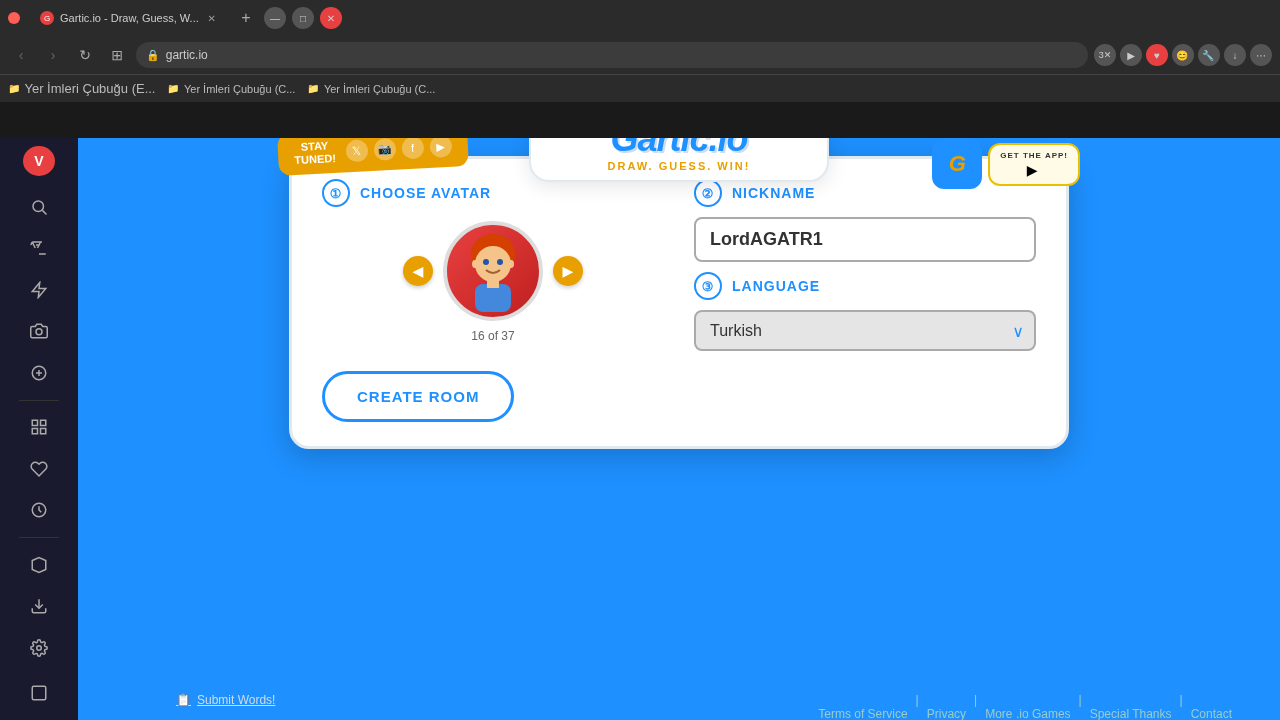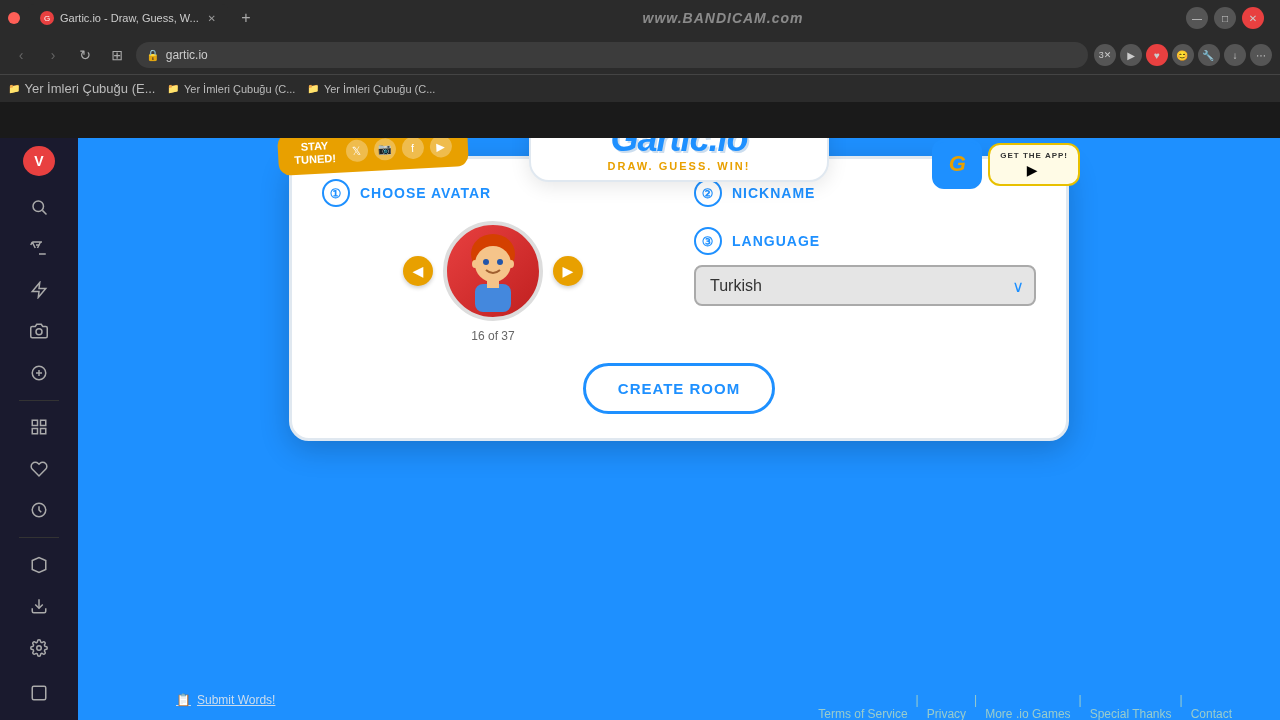--- a/index.html
+++ b/index.html
@@ -484,21 +484,21 @@
       color: #1e90ff;
       font-size: 16px;
       pointer-events: none;
     }
 
     
     .buttons-row {
       display: flex;
       gap: 33px;
       margin-top: 20px;
-      justify-content: center;
+      justify-content: space-between;
     }
 
     .create-room-btn {
       padding: 14px 32px;
       border: 3px solid #1e90ff;
       background: white;
       border-radius: 30px;
       font-size: 15px;
       font-weight: 900;
       color: #1e90ff;
@@ -595,23 +595,20 @@
     </div>
 
     <div class="tab">
       <div class="tab-favicon">
         <span style="color:white;font-size:8px;">G</span>
       </div>
       <span class="tab-title">Gartic.io - Draw, Guess, W...</span>
       <span class="tab-close">✕</span>
     </div>
     <div class="new-tab-btn">+</div>
-    <div style="flex:1;display:flex;justify-content:center;align-items:center;">
-      <span style="color:rgba(255,255,255,0.45);font-size:14px;font-style:italic;font-weight:bold;letter-spacing:1px;">www.BANDICAM.com</span>
-    </div>
     <div style="display:flex;gap:6px;align-items:center;margin-right:8px;">
       <div class="nav-right-icon">—</div>
       <div class="nav-right-icon">□</div>
       <div class="nav-right-icon" style="background:#e84040;">✕</div>
     </div>
   </div>
 
   <div class="nav-bar">
     <div class="nav-btn" style="color:#666;">‹</div>
     <div class="nav-btn" style="color:#666;">›</div>
@@ -799,20 +796,21 @@
       </div>
 
       <div class="right-col">
         <div class="right-col-inner">
 
           <div>
             <div class="step-label">
               <div class="step-circle">②</div>
               <span>NICKNAME</span>
             </div>
+            <input type="text" class="input-field" value="LordAGATR1" style="">
           </div>
 
           <div>
             <div class="step-label">
               <div class="step-circle">③</div>
               <span>LANGUAGE</span>
             </div>
             <div class="select-wrapper">
               <select class="select-field">
                 <option>Turkish</option>

